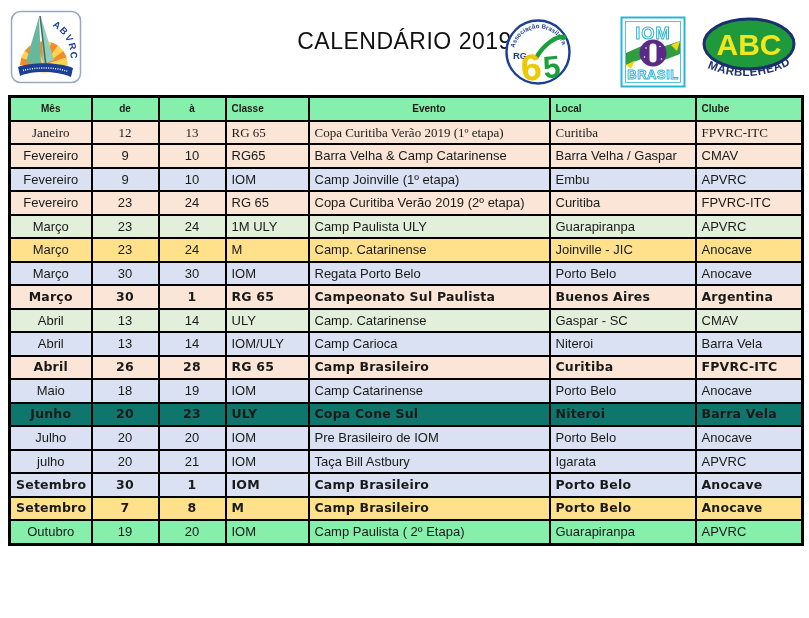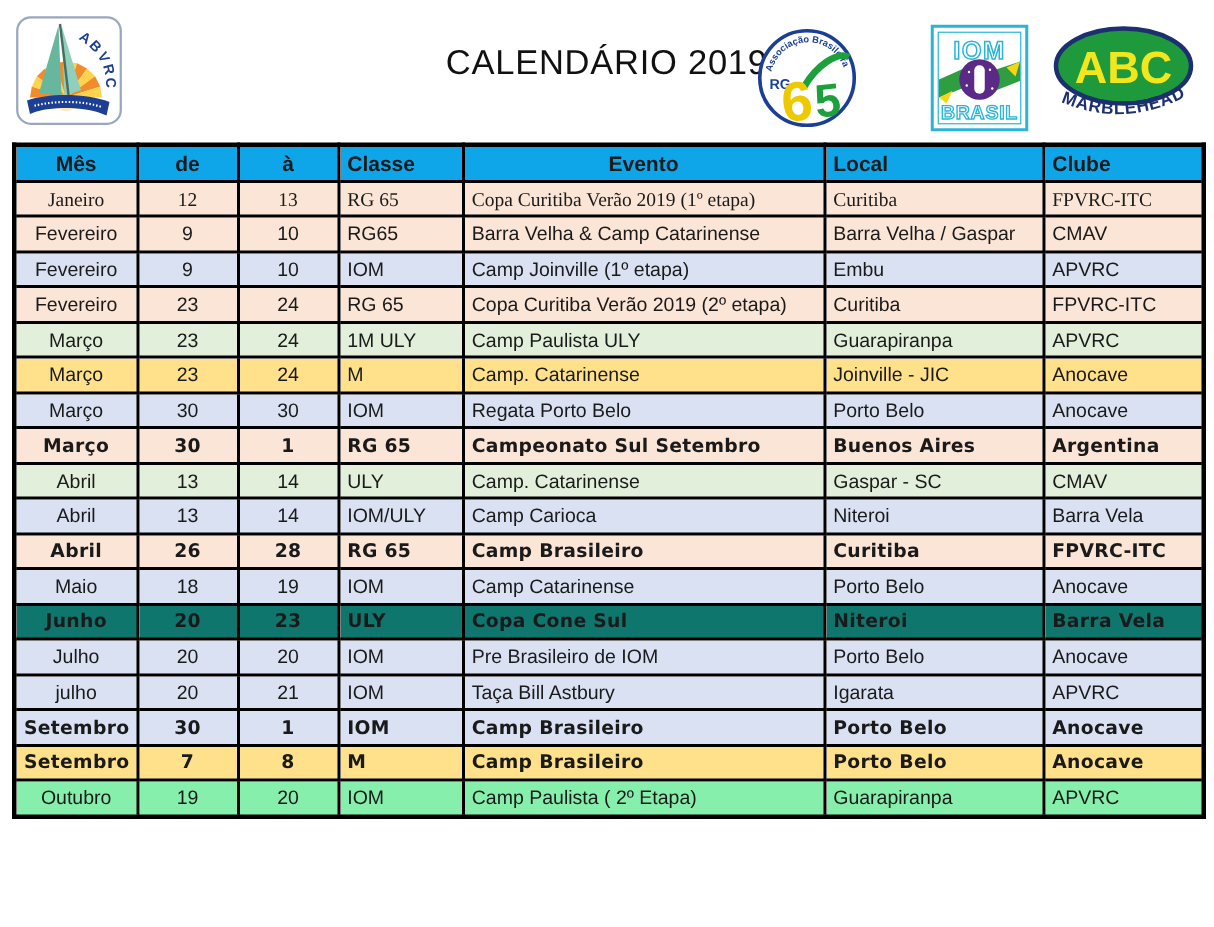--- a/index.html
+++ b/index.html
@@ -23,21 +23,21 @@
   .cal-table{
     position:absolute;top:95px;left:8px;
     border-collapse:collapse;table-layout:fixed;width:793px;
     border:3px solid #000;
   }
   .cal-table td,.cal-table th{
     border:2px solid #000;height:21.5px;padding:0 5px;
     font-size:13px;color:#1a1a1a;overflow:hidden;white-space:nowrap;
     font-weight:normal;line-height:1;
   }
-  .cal-table thead th{font-weight:bold;background:#0ea5e9;font-size:14px;}
+  .cal-table thead th{font-weight:bold;background:#86efac;font-size:10px;}
   .col-mes,.col-de,.col-a{text-align:center;}
   .col-classe,.col-evento,.col-local,.col-clube{text-align:left;}
   thead .col-evento{text-align:center;margin-left:20px;}
   tr.bold td{
     font-family:"DejaVu Sans", sans-serif;
     font-weight:bold;font-size:12.5px;letter-spacing:.2px;
   }
 </style>
 </head>
 <body>
@@ -193,21 +193,21 @@
         <td class="col-classe">IOM</td>
         <td class="col-evento">Regata Porto Belo</td>
         <td class="col-local">Porto Belo</td>
         <td class="col-clube">Anocave</td>
       </tr>
       <tr class="bold" style="background: rgb(251, 229, 214);">
         <td class="col-mes">Março</td>
         <td class="col-de">30</td>
         <td class="col-a">1</td>
         <td class="col-classe">RG 65</td>
-        <td class="col-evento">Campeonato Sul Setembro</td>
+        <td class="col-evento">Campeonato Sul Paulista</td>
         <td class="col-local">Buenos Aires</td>
         <td class="col-clube">Argentina</td>
       </tr>
       <tr style="background: rgb(226, 239, 218);">
         <td class="col-mes">Abril</td>
         <td class="col-de">13</td>
         <td class="col-a">14</td>
         <td class="col-classe">ULY</td>
         <td class="col-evento">Camp. Catarinense</td>
         <td class="col-local">Gaspar - SC</td>

